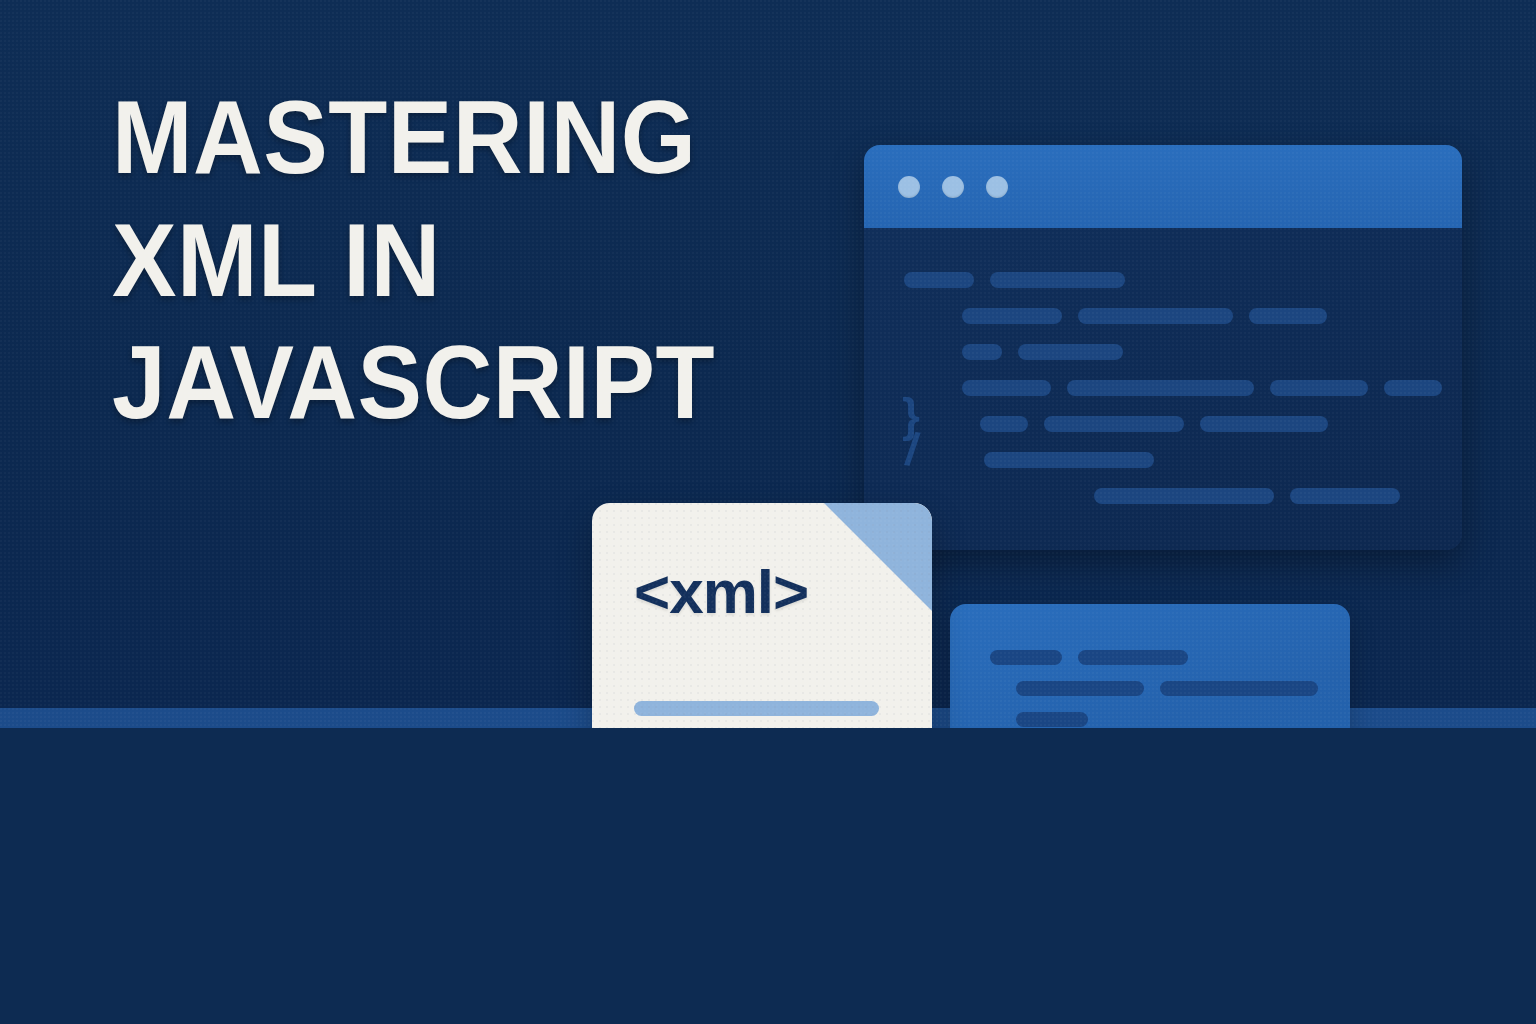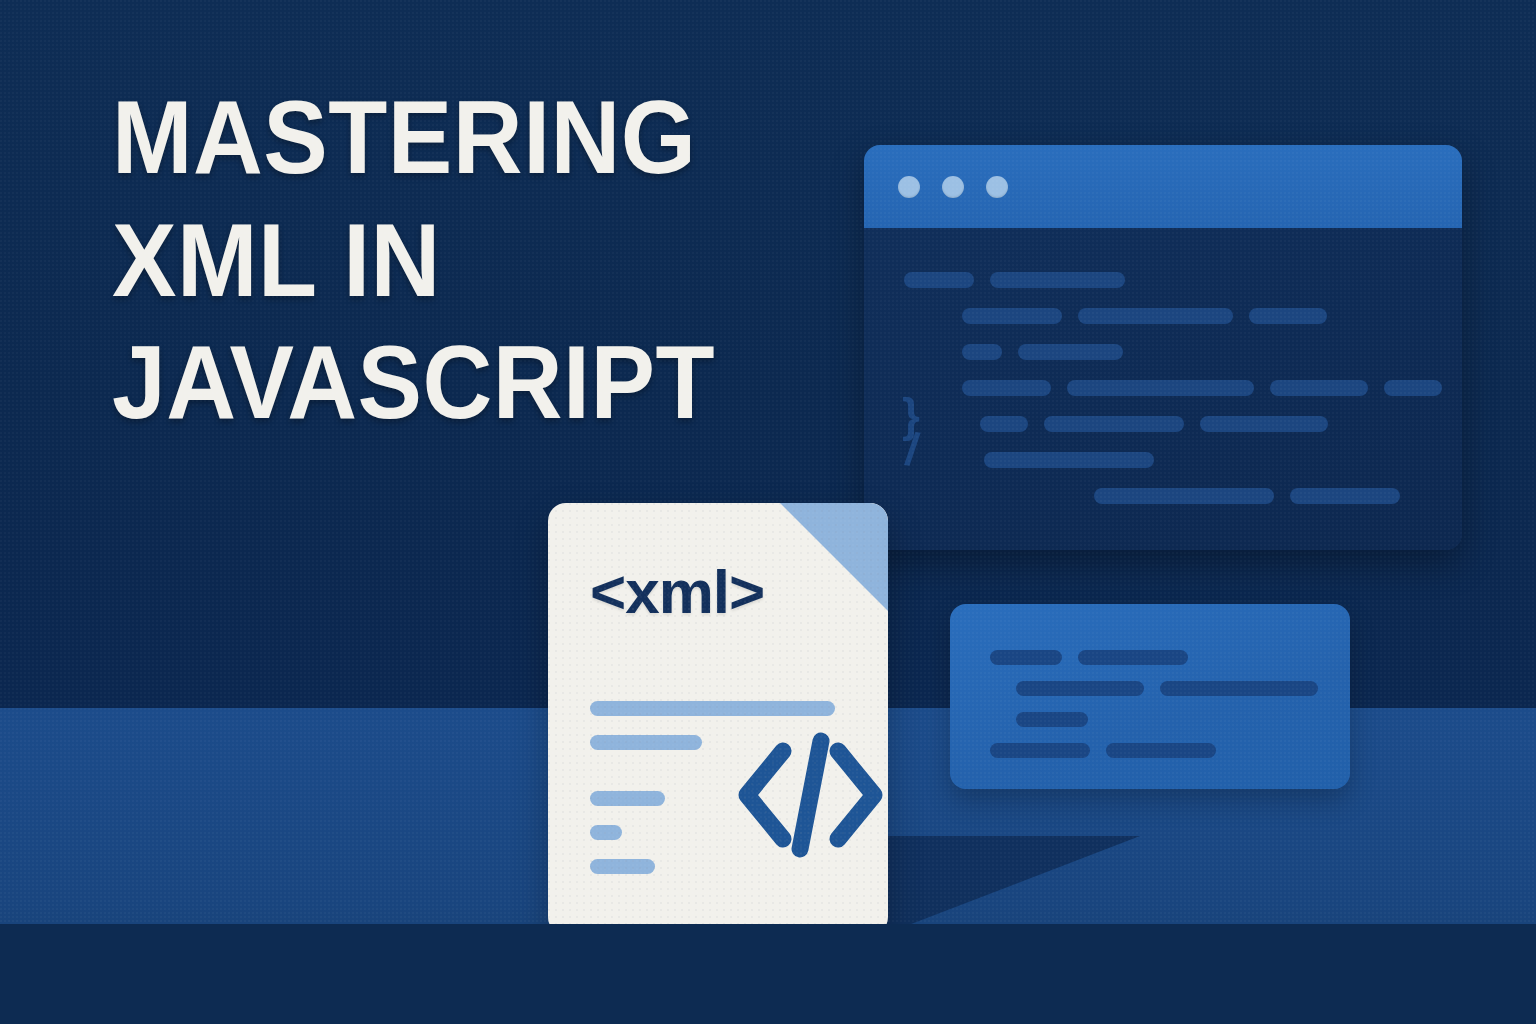--- a/index.html
+++ b/index.html
@@ -6,21 +6,21 @@
   html, body {
     margin: 0;
     padding: 0;
     background: #0d2b52;
   }
   * { box-sizing: border-box; }
 
   #stage {
     position: relative;
     width: 1536px;
-    height: 924px;
+    height: 728px;
     overflow: hidden;
     font-family: "Liberation Sans", "DejaVu Sans", sans-serif;
     background: #0d2b52;
   }
 
   
   .bg-top {
     position: absolute;
     left: 0; top: 0;
     width: 1536px; height: 708px;
@@ -149,21 +149,21 @@
     width: 260px;
     height: 100px;
     background: #102f5c;
     clip-path: polygon(0 0, 100% 0, 0 100%);
     opacity: .95;
   }
 
   
   .doc {
     position: absolute;
-    left: 548px;
+    left: 592px;
     top: 503px;
     width: 340px;
     height: 432px;
     background: #f2f1ec;
     border-radius: 18px;
     box-shadow: 0 16px 34px rgba(0,0,0,.26);
     overflow: hidden;
   }
   .doc-noise {
     position: absolute; inset: 0;

